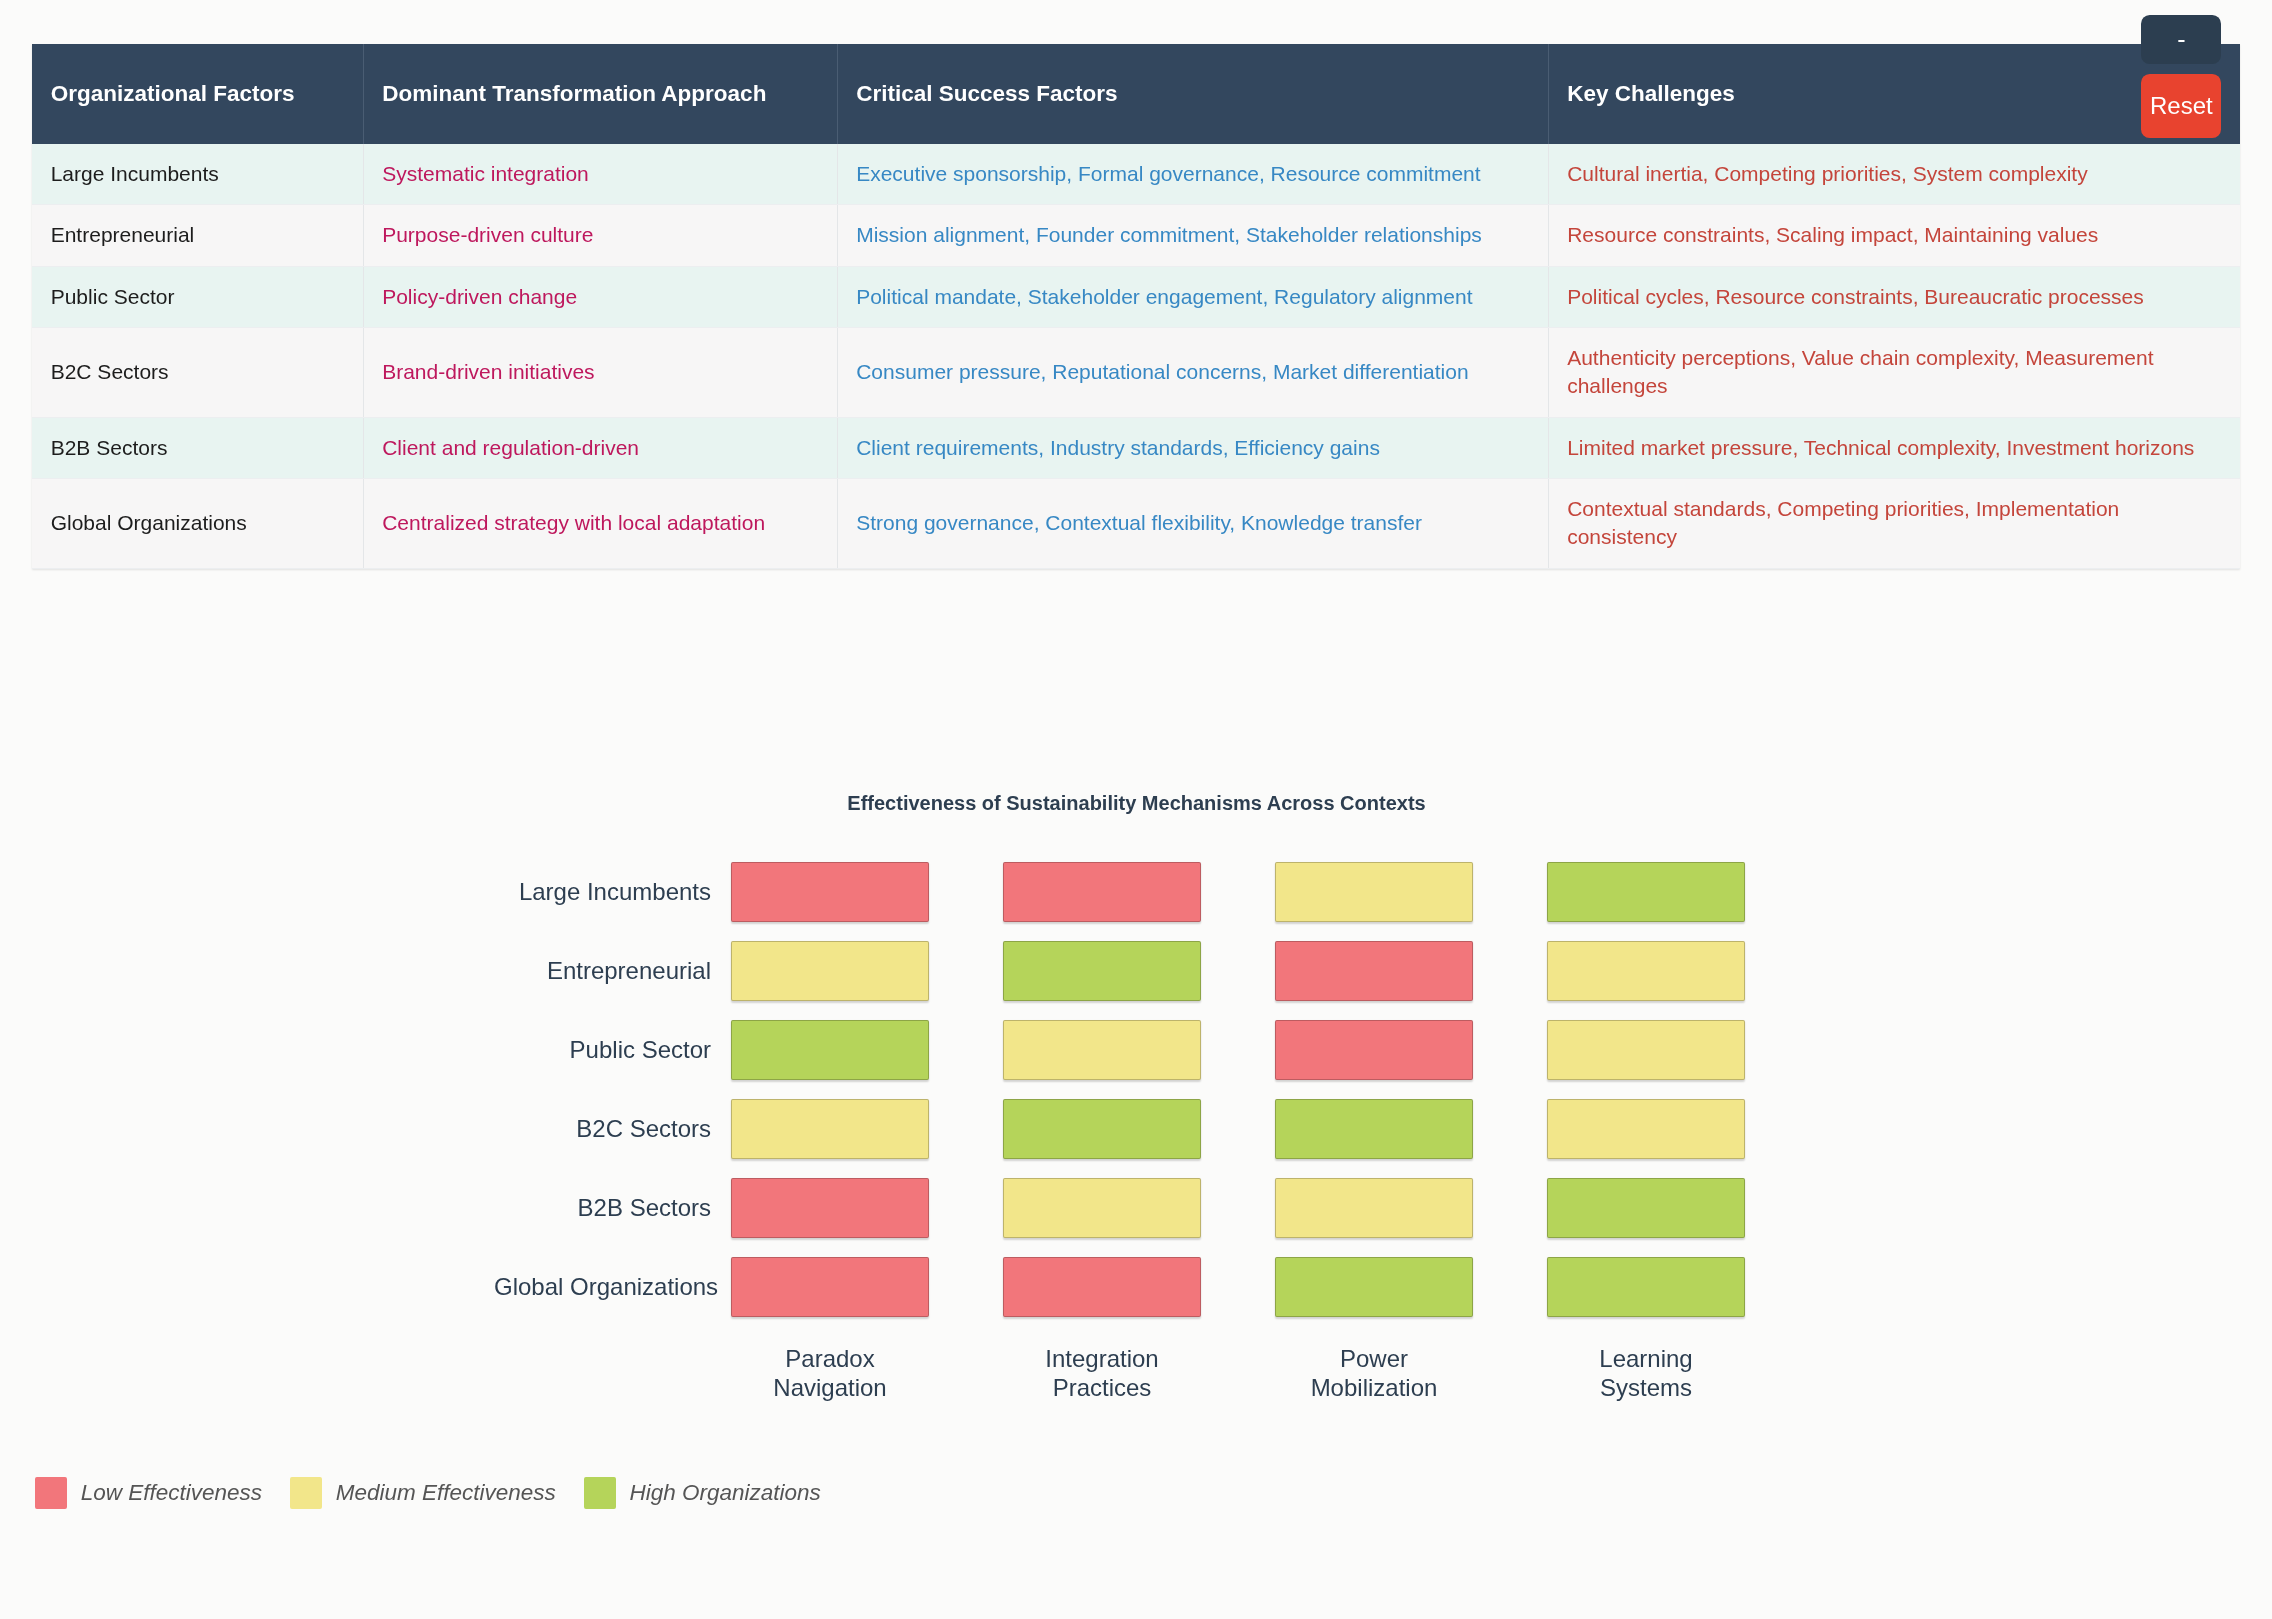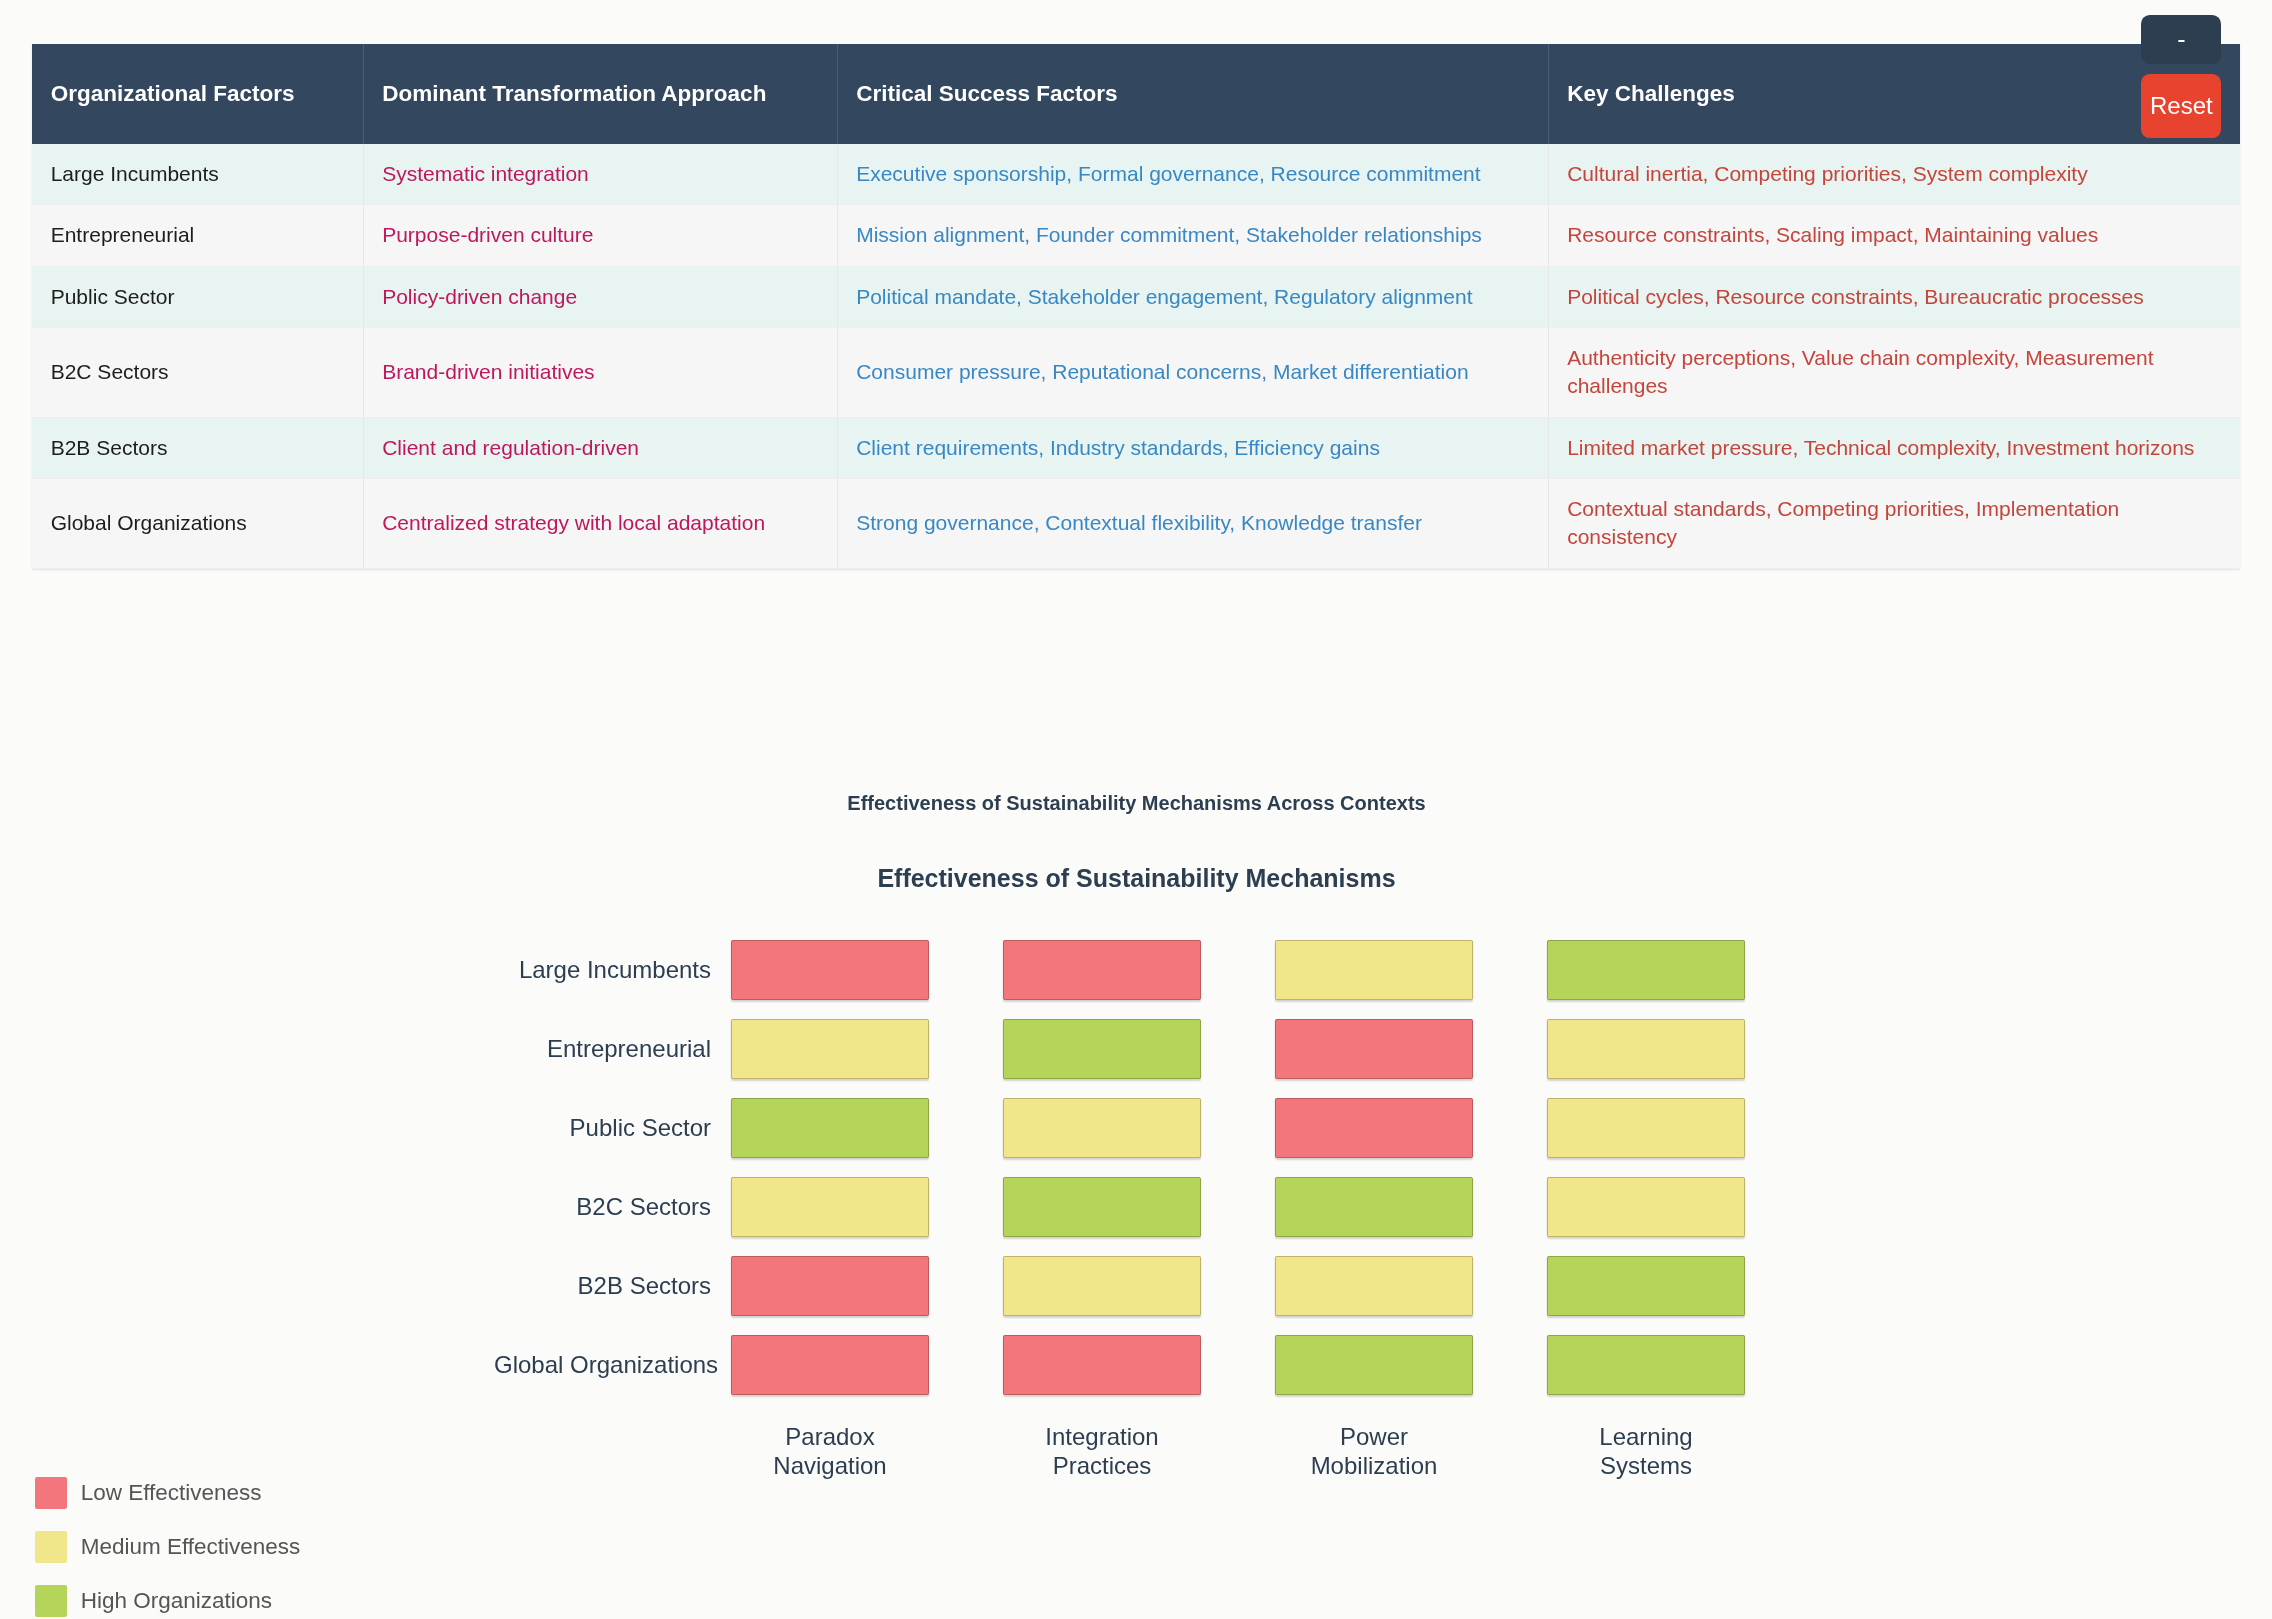--- a/index.html
+++ b/index.html
@@ -178,22 +178,23 @@
     color: #2d3e50;
     line-height: 1.22;
   }
 
   
   #legend {
     position: absolute;
     left: 35px;
     top: 1477px;
     display: flex;
-    flex-direction: column;
-    gap: 22px;
+    flex-direction: row;
+    gap: 28px;
+    font-style: italic;
   }
   .legend-item {
     display: flex;
     align-items: center;
     gap: 13.7px;
   }
   .legend-swatch {
     width: 32px;
     height: 32px;
     border-radius: 1.9px;
@@ -259,21 +260,20 @@
             <td class="col-approach">Centralized strategy with local adaptation</td>
             <td class="col-factors">Strong governance, Contextual flexibility, Knowledge transfer</td>
             <td class="col-challenges">Contextual standards, Competing priorities, Implementation consistency</td>
           </tr>
         </tbody>
     </table>
   </div>
 
   <div id="chart-section">
     <div id="chart-title">Effectiveness of Sustainability Mechanisms Across Contexts</div>
-    <div id="chart-subtitle">Effectiveness of Sustainability Mechanisms</div>
     <div id="heatmap">
         <div class="hm-row">
           <div class="hm-rowlabel">Large Incumbents</div>
           <div class="hm-cells">
             <div class="hm-cell lvl-low" title="Large Incumbents / Paradox Navigation: low"></div>
             <div class="hm-cell lvl-low" title="Large Incumbents / Integration Practices: low"></div>
             <div class="hm-cell lvl-medium" title="Large Incumbents / Power Mobilization: medium"></div>
             <div class="hm-cell lvl-high" title="Large Incumbents / Learning Systems: high"></div>
           </div>
         </div>

